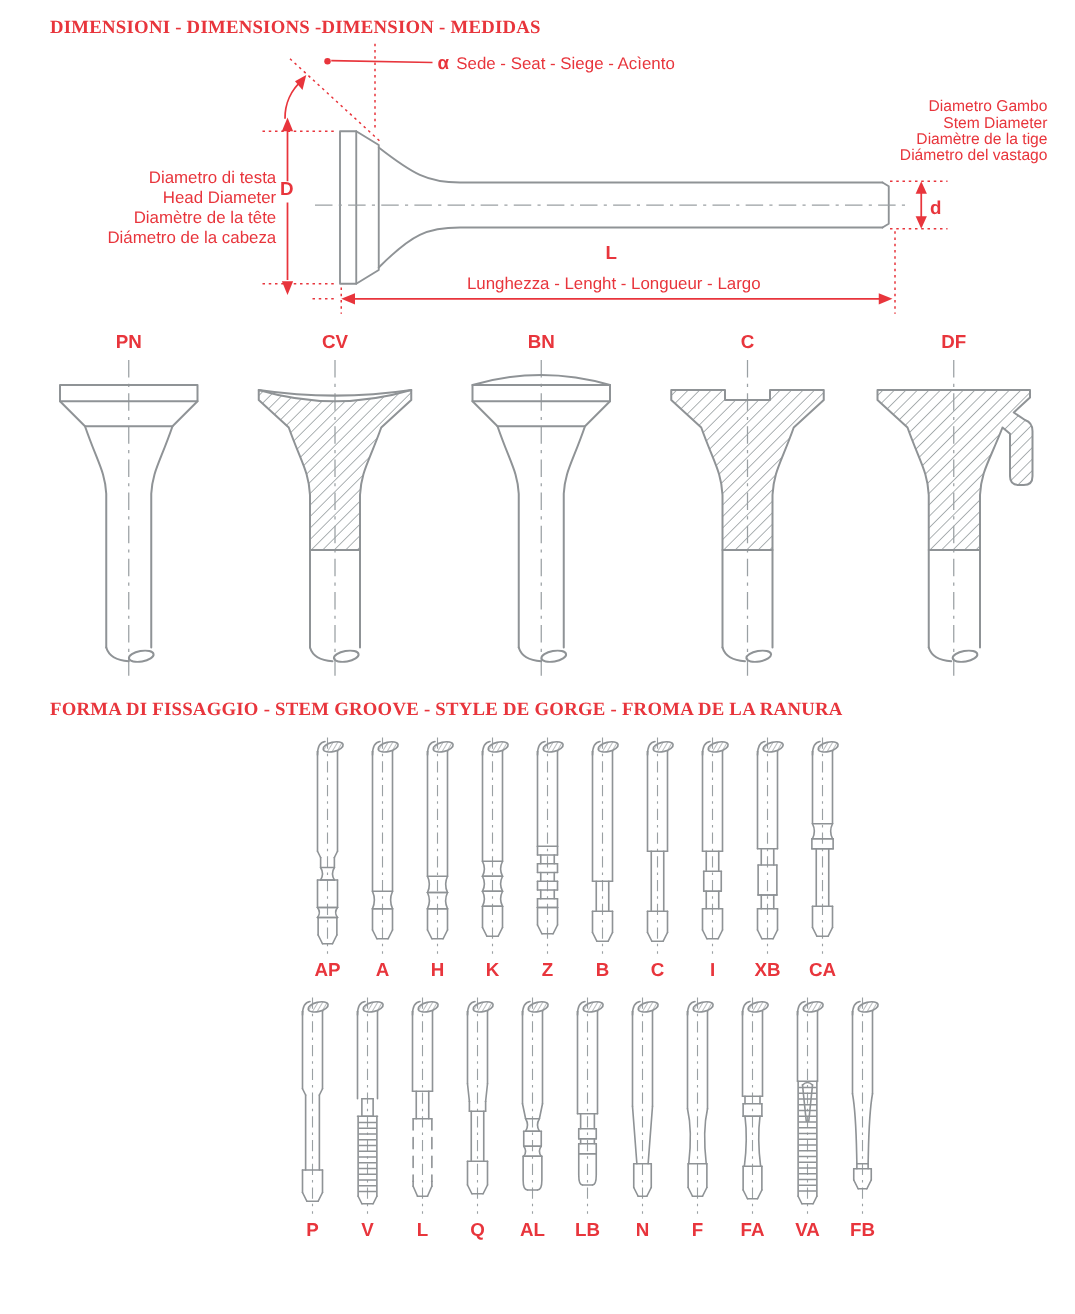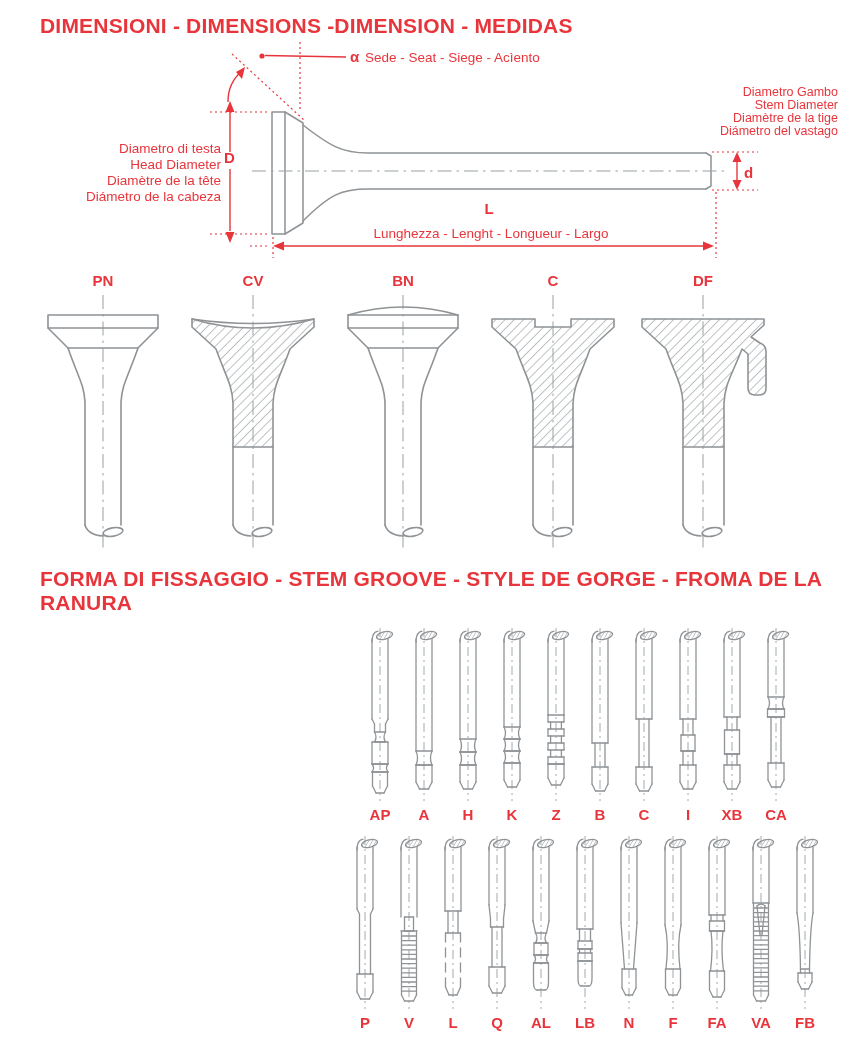--- a/index.html
+++ b/index.html
@@ -1,23 +1,23 @@
 <!DOCTYPE html>
 <html><head>
 <meta charset="utf-8">
 <style>
   :root{ --red:#e8353c; --ln:#8f9396; --lnlt:#9aa0a3; }
   html,body{margin:0;padding:0;background:#fff;}
   body{width:860px;font-family:"Liberation Sans",sans-serif;}
-  h2.sec{color:var(--red);font-size:21px;font-weight:700;margin:0;padding:14px 0 0 40px;letter-spacing:.2px;}
+  h2.sec{color:var(--red);font-size:15px;font-weight:700;margin:0;padding:14px 0 0 40px;letter-spacing:.2px;font-family:Liberation Serif, serif;}
   .lab{color:var(--red);font-weight:700;font-size:15px;line-height:20px;}
   figure{margin:0;}
-  .headrow{display:flex;padding:8px 22px 0 28px;}
+  .headrow{display:flex;justify-content:space-between;padding:8px 22px 0 28px;}
   .headfig{width:150px;text-align:center;}
-  .stemrow{display:flex;justify-content:flex-end;align-items:flex-start;}
+  .stemrow{display:flex;justify-content:center;align-items:flex-start;}
   .stemrow1{padding:12px 62px 0 122px;}
   .stemrow2{padding:10px 33px 0 113px;}
   .stemfig{text-align:center;}
   svg{display:block;margin:0 auto;overflow:visible;}
   .stemfig figcaption{margin-top:2px;}
   svg text{font-family:"Liberation Sans",sans-serif;fill:var(--red);}
   .g{stroke:#8f9396;stroke-width:1.5;fill:none;stroke-linejoin:round;stroke-linecap:round;}
   .cl{stroke:#9aa0a3;stroke-width:1;fill:none;stroke-dasharray:14 5 2.5 5;}
   .r{stroke:var(--red);stroke-width:1.4;fill:none;}
   .rd{stroke:var(--red);stroke-width:1.2;fill:none;stroke-dasharray:2 3;}

